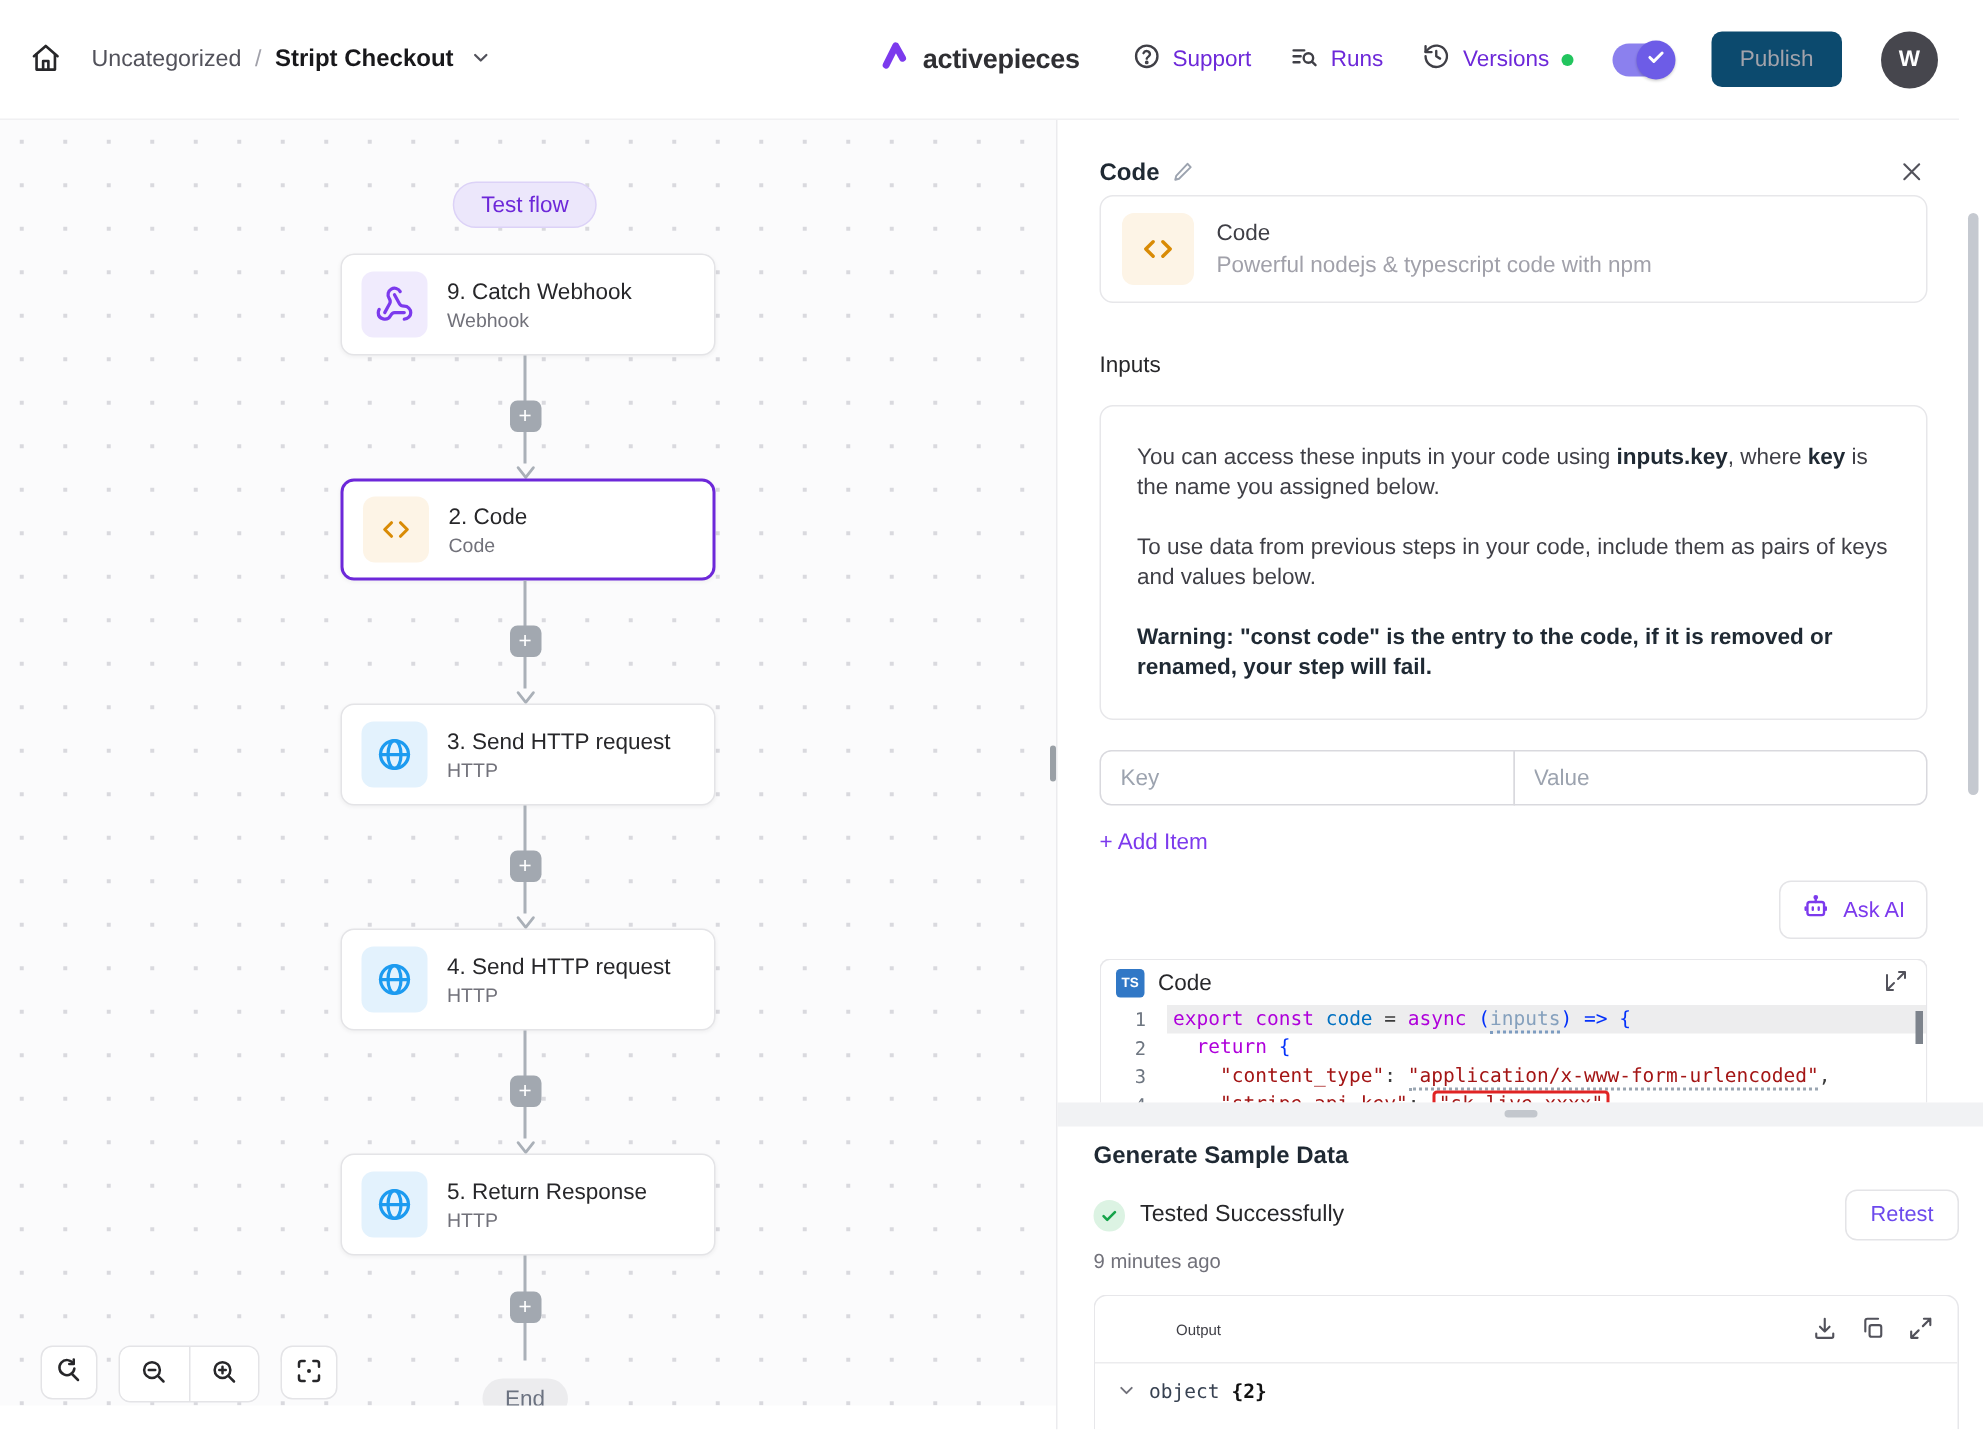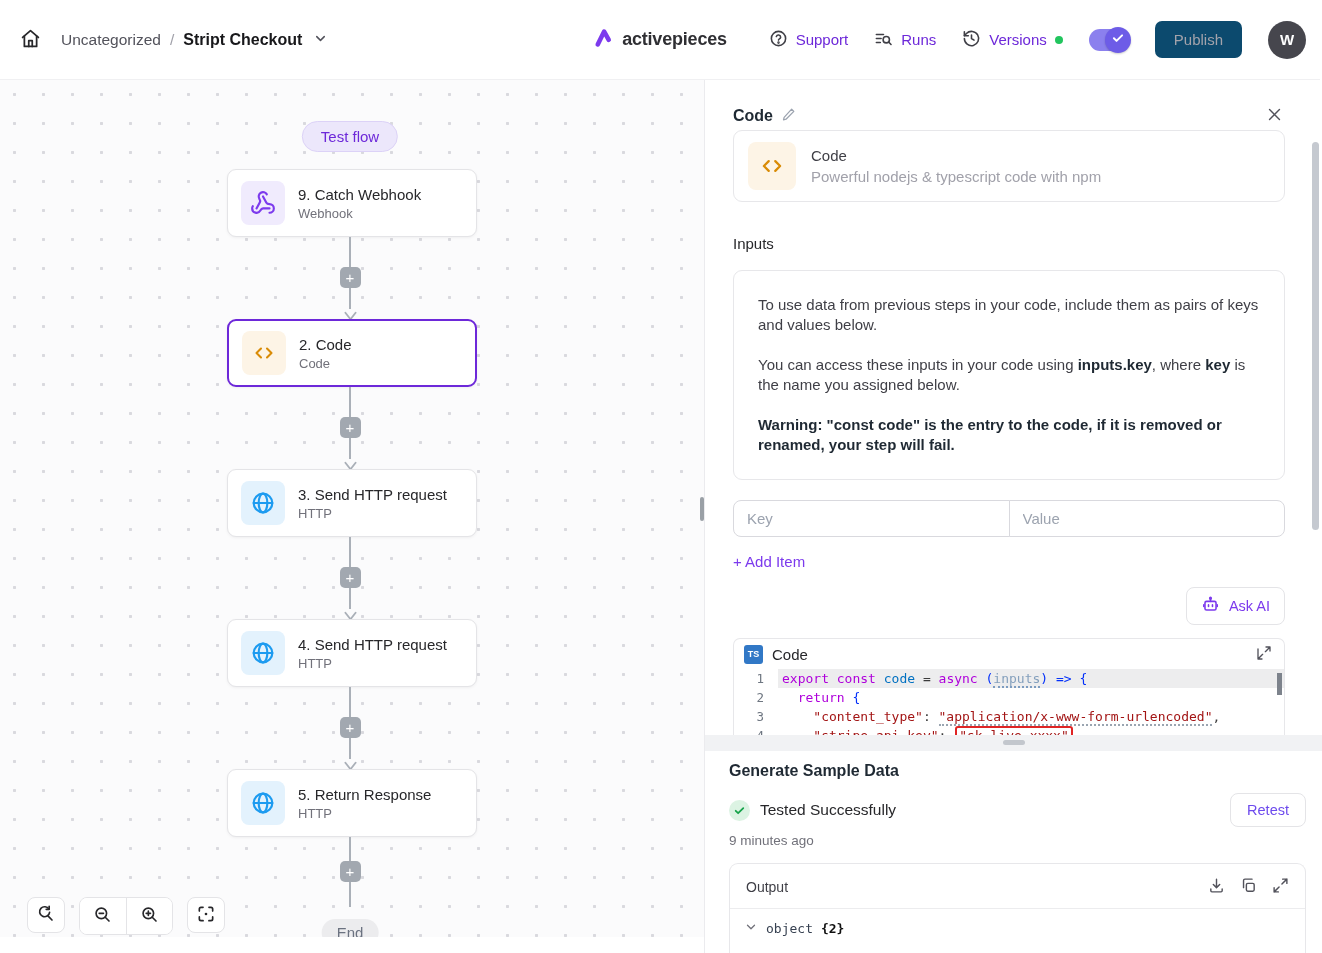--- a/index.html
+++ b/index.html
@@ -1,21 +1,21 @@
 <!DOCTYPE html>
 <html><head>
 <meta charset="utf-8">
 <style>
   * { margin:0; padding:0; box-sizing:border-box; }
   html,body { width:1322px; height:953px; overflow:hidden; background:#fff;
     font-family:"Liberation Sans", sans-serif; color:#27272a; }
   .app { position:relative; width:1322px; height:953px; }
 
   
-  header { position:absolute; top:0; left:0; right:2px; height:80px; background:#fff;
+  header { position:absolute; top:0; left:0; right:16px; height:80px; background:#fff;
     border-bottom:1px solid #f0f0f2; display:flex; align-items:center; padding:16px 14px; z-index:5; }
   .hdr-left { display:flex; align-items:center; gap:14px; }
   .icon-btn { background:none; border:none; cursor:pointer; display:flex; align-items:center; justify-content:center; padding:6px; }
   .breadcrumb { display:flex; align-items:center; gap:9px; font-size:15.5px; }
   .crumb-cat { color:#52525b; }
   .crumb-sep { color:#a1a1aa; }
   .crumb-flow { color:#18181b; font-weight:700; font-size:16px; }
   .logo { position:absolute; left:50%; transform:translateX(-50%); display:flex; align-items:center; gap:7px; }
   .logo-text { font-size:18px; font-weight:700; color:#2f2f33; letter-spacing:-0.2px; }
   .hdr-right { margin-left:auto; display:flex; align-items:center; gap:26px; }
@@ -119,21 +119,21 @@
   .test-section { flex:1; padding:8px 16px 0 24px; }
   .test-heading { font-size:16px; font-weight:700; color:#1f2933; margin-top:3px; }
   .status-row { margin-top:13px; display:flex; align-items:center; }
   .check-circle { width:21px; height:21px; border-radius:50%; background:#dcf3e3; display:flex; align-items:center; justify-content:center; margin-right:10px; }
   .status-text { font-size:15.5px; color:#27272a; }
   .retest-btn { margin-left:auto; background:#fff; border:1px solid #e4e4e7; border-radius:8px;
     padding:8px 16px; color:#6d4aed; font-size:14.5px; font-family:inherit; cursor:pointer; }
   .time-text { margin-top:6px; font-size:13.5px; color:#71717a; }
   .output-box { margin-top:15px; border:1px solid #e7e7ea; border-radius:9px 9px 0 0; border-bottom:none; height:90px; overflow:hidden; }
   .output-hdr { display:flex; align-items:center; padding:13px 16px 11px; }
-  .output-label { font-size:14px; color:#3f3f46; }
+  .output-label { font-size:10px; color:#3f3f46;margin-left:38px; }
   .output-icons { margin-left:auto; display:flex; gap:15px; }
   .out-icon-btn { background:none; border:none; cursor:pointer; padding:0; display:flex; }
   .output-row { border-top:1px solid #ececee; padding:11px 14px; display:flex; align-items:center; gap:8px;
     font-family:"DejaVu Sans Mono", monospace; font-size:13px; color:#374151; }
   .obj-count { font-weight:700; color:#111; }
   .panel-scrollthumb { position:absolute; right:3px; top:62px; width:7px; height:388px; border-radius:4px; background:#c5c9d0; cursor:pointer; }
 </style>
 </head>
 <body>
 
@@ -395,22 +395,22 @@
         </span>
         <div>
           <div class="piece-name">Code</div>
           <div class="piece-desc">Powerful nodejs &amp; typescript code with npm</div>
         </div>
       </div>
 
       <div class="inputs-heading">Inputs</div>
 
       <div class="info-box" id="info-box">
+          <p><span>You can access these inputs in your code using </span><b>inputs.key</b><span>, where </span><b>key</b><span> is the name you assigned below.</span></p>
           <p><span>To use data from previous steps in your code, include them as pairs of keys and values below.</span></p>
-          <p><span>You can access these inputs in your code using </span><b>inputs.key</b><span>, where </span><b>key</b><span> is the name you assigned below.</span></p>
           <p><b>Warning: "const code" is the entry to the code, if it is removed or renamed, your step will fail.</b></p>
         </div>
 
       <div class="kv-row">
         <input class="kv-key" type="text" placeholder="Key" style="">
         <input class="kv-val" type="text" placeholder="Value" style="">
       </div>
 
       <button class="add-item">+ Add Item</button>
 

